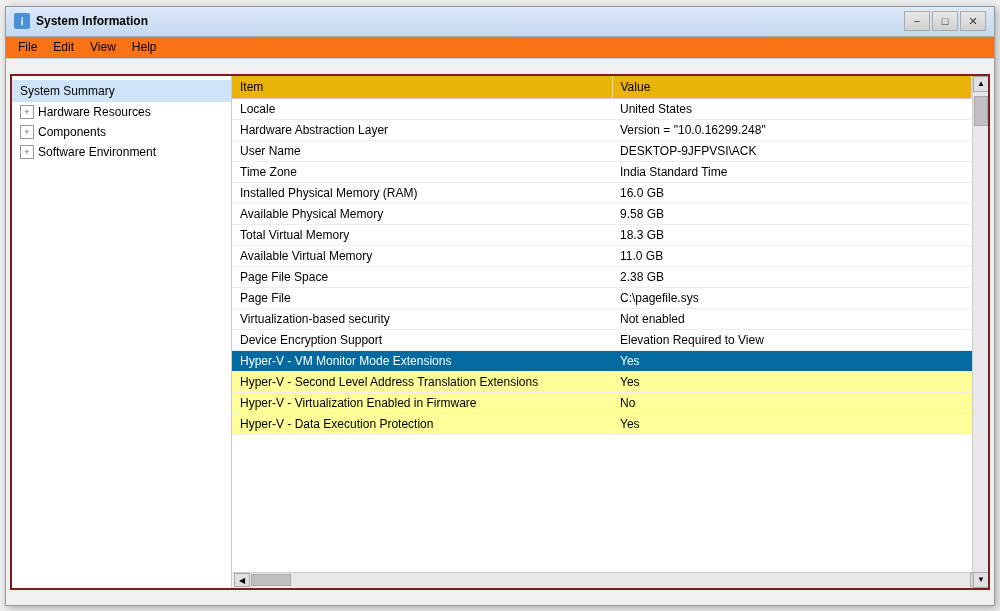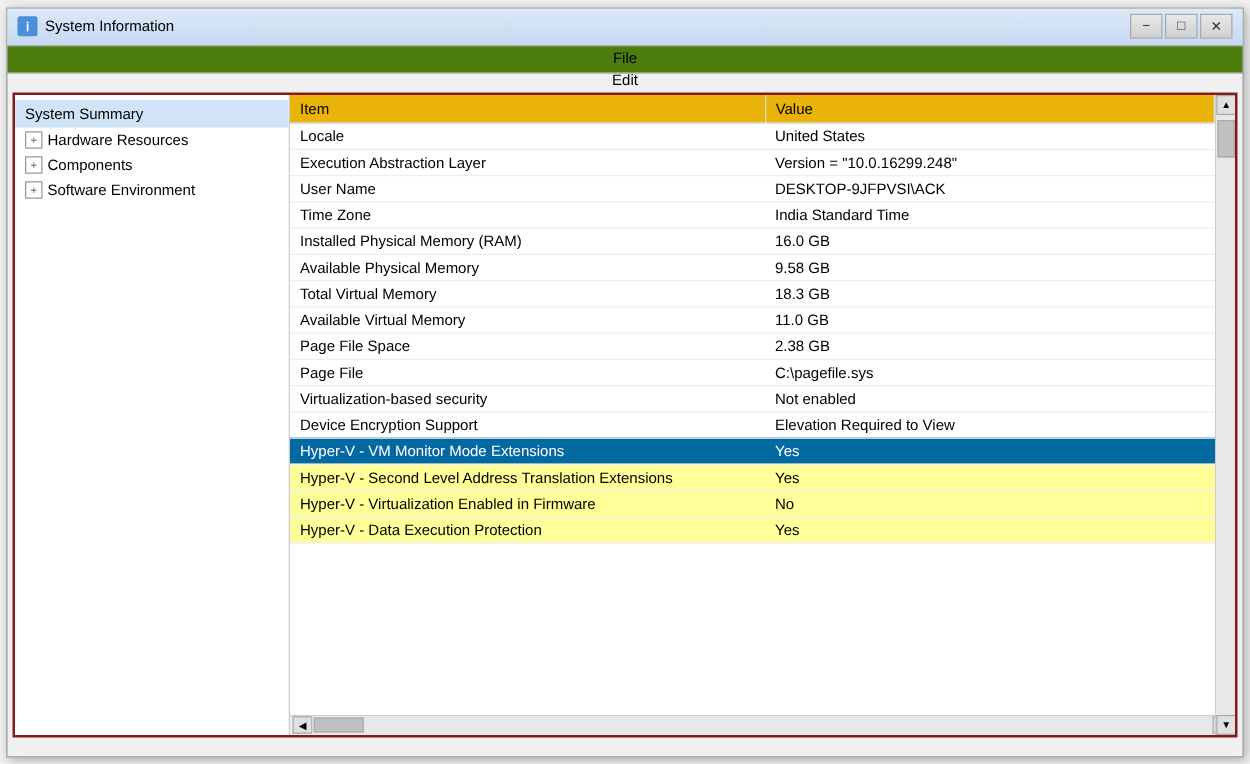--- a/index.html
+++ b/index.html
@@ -42,47 +42,46 @@
       align-items: center;
       justify-content: center;
       color: white;
       font-size: 10px;
       font-weight: bold;
     }
     .title-bar-text {
       flex: 1;
       font-size: 12px;
       color: #000;
-      font-weight: normal;
+      font-weight: bold;
     }
     .title-bar-buttons {
       display: flex;
       gap: 2px;
     }
     .title-btn {
       width: 26px;
       height: 20px;
       background: linear-gradient(to bottom, #e8e8e8, #d0d0d0);
       border: 1px solid #aaa;
       cursor: pointer;
       display: flex;
       align-items: center;
       justify-content: center;
       font-size: 11px;
       color: #333;
     }
     .menu-bar {
-      background: #4d7c0f;
+      background: #f97316;
       height: 22px;
       display: flex;
       align-items: center;
       padding: 0 4px;
       border-bottom: 1px solid #ccc;
       flex-shrink: 0;
-      flex-direction: column;
     }
     .menu-item {
       padding: 2px 8px;
       cursor: pointer;
       font-size: 12px;
       color: #000;
     }
     .main-content {
       display: flex;
       flex: 1;
@@ -340,21 +339,21 @@
               <th style="width:380px;">Item</th>
               <th>Value</th>
             </tr>
           </thead>
           <tbody id="table-body">
           <tr>
                 <td>Locale</td>
                 <td>United States</td>
               </tr>
               <tr>
-                <td>Execution Abstraction Layer</td>
+                <td>Hardware Abstraction Layer</td>
                 <td>Version = "10.0.16299.248"</td>
               </tr>
               <tr>
                 <td>User Name</td>
                 <td>DESKTOP-9JFPVSI\ACK</td>
               </tr>
               <tr>
                 <td>Time Zone</td>
                 <td>India Standard Time</td>
               </tr>

